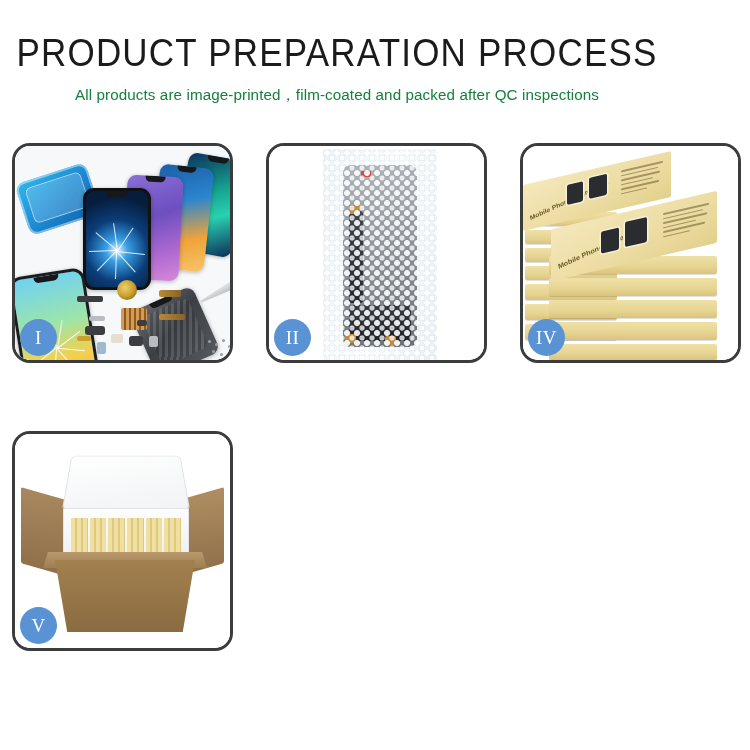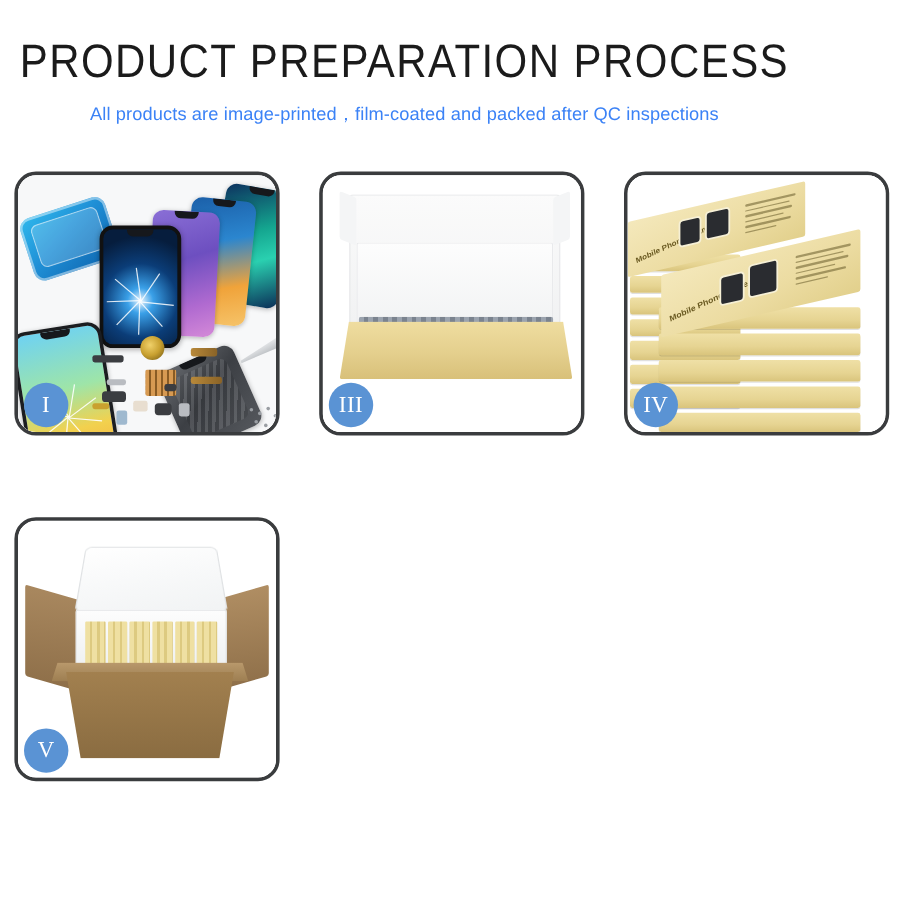--- a/index.html
+++ b/index.html
@@ -30,21 +30,21 @@
     color: #1b1b1b;
     margin: 0;
     line-height: 1.05;
     transform: scaleY(1.12);
     transform-origin: center top;
   }
   .page-subtitle {
     font-family: "Liberation Sans", sans-serif;
     font-size: 15.2px;
     font-weight: 400;
-    color: #3b82f6;
+    color: #15803d;
     margin: 16px 0 12px 0;
     letter-spacing: 0.1px;
     white-space: nowrap;
   }
 
   
   .grid {
     position: absolute;
     top: 143px;
     left: 12px;
@@ -450,31 +450,38 @@
           <span style="left:16px; top:1px;"></span>
             <span style="left:22px; top:7px;"></span>
           <span style="left:6px; top:12px;"></span>
             <span style="left:14px; top:15px;"></span>
         </div>
       </div>
     </div>
     <div class="badge">I</div>
   </div>
 
-
   <div class="panel">
     <div class="panel-stage">
-      <div class="p3-bg"></div>
-      <div class="flatbox-lid"></div>
-      <div class="foam-sheet"></div>
-      <div class="flatbox-inner"></div>
-      <div class="flatbox-tray"></div>
+      <div class="p2-bg"></div>
+      <div class="bubble-bag">
+        <div class="lcd-inside">
+          <div class="lcd-redtag"></div>
+          <div class="lcd-bottom"></div>
+        </div>
+        <div class="lcd-flex"></div>
+        <div class="lcd-conn" style="left:26px; top:56px;"></div>
+        <div class="lcd-conn" style="left:22px; bottom:18px;"></div>
+        <div class="lcd-conn" style="left:62px; bottom:16px;"></div>
+        <div class="bubbles"></div>
+      </div>
     </div>
-    <div class="badge">III</div>
+    <div class="badge">II</div>
   </div>
+
 
   <div class="panel">
     <div class="panel-stage">
       <div class="p4-bg"></div>
       <div class="stack">
 
         <div class="sbox" style="left:2px; top:52px; width:92px; height:14px;"></div>
         <div class="sbox" style="left:2px; top:70px; width:92px; height:14px;"></div>
         <div class="sbox" style="left:2px; top:88px; width:92px; height:14px;"></div>
         <div class="sbox" style="left:2px; top:106px; width:92px; height:14px;"></div>

